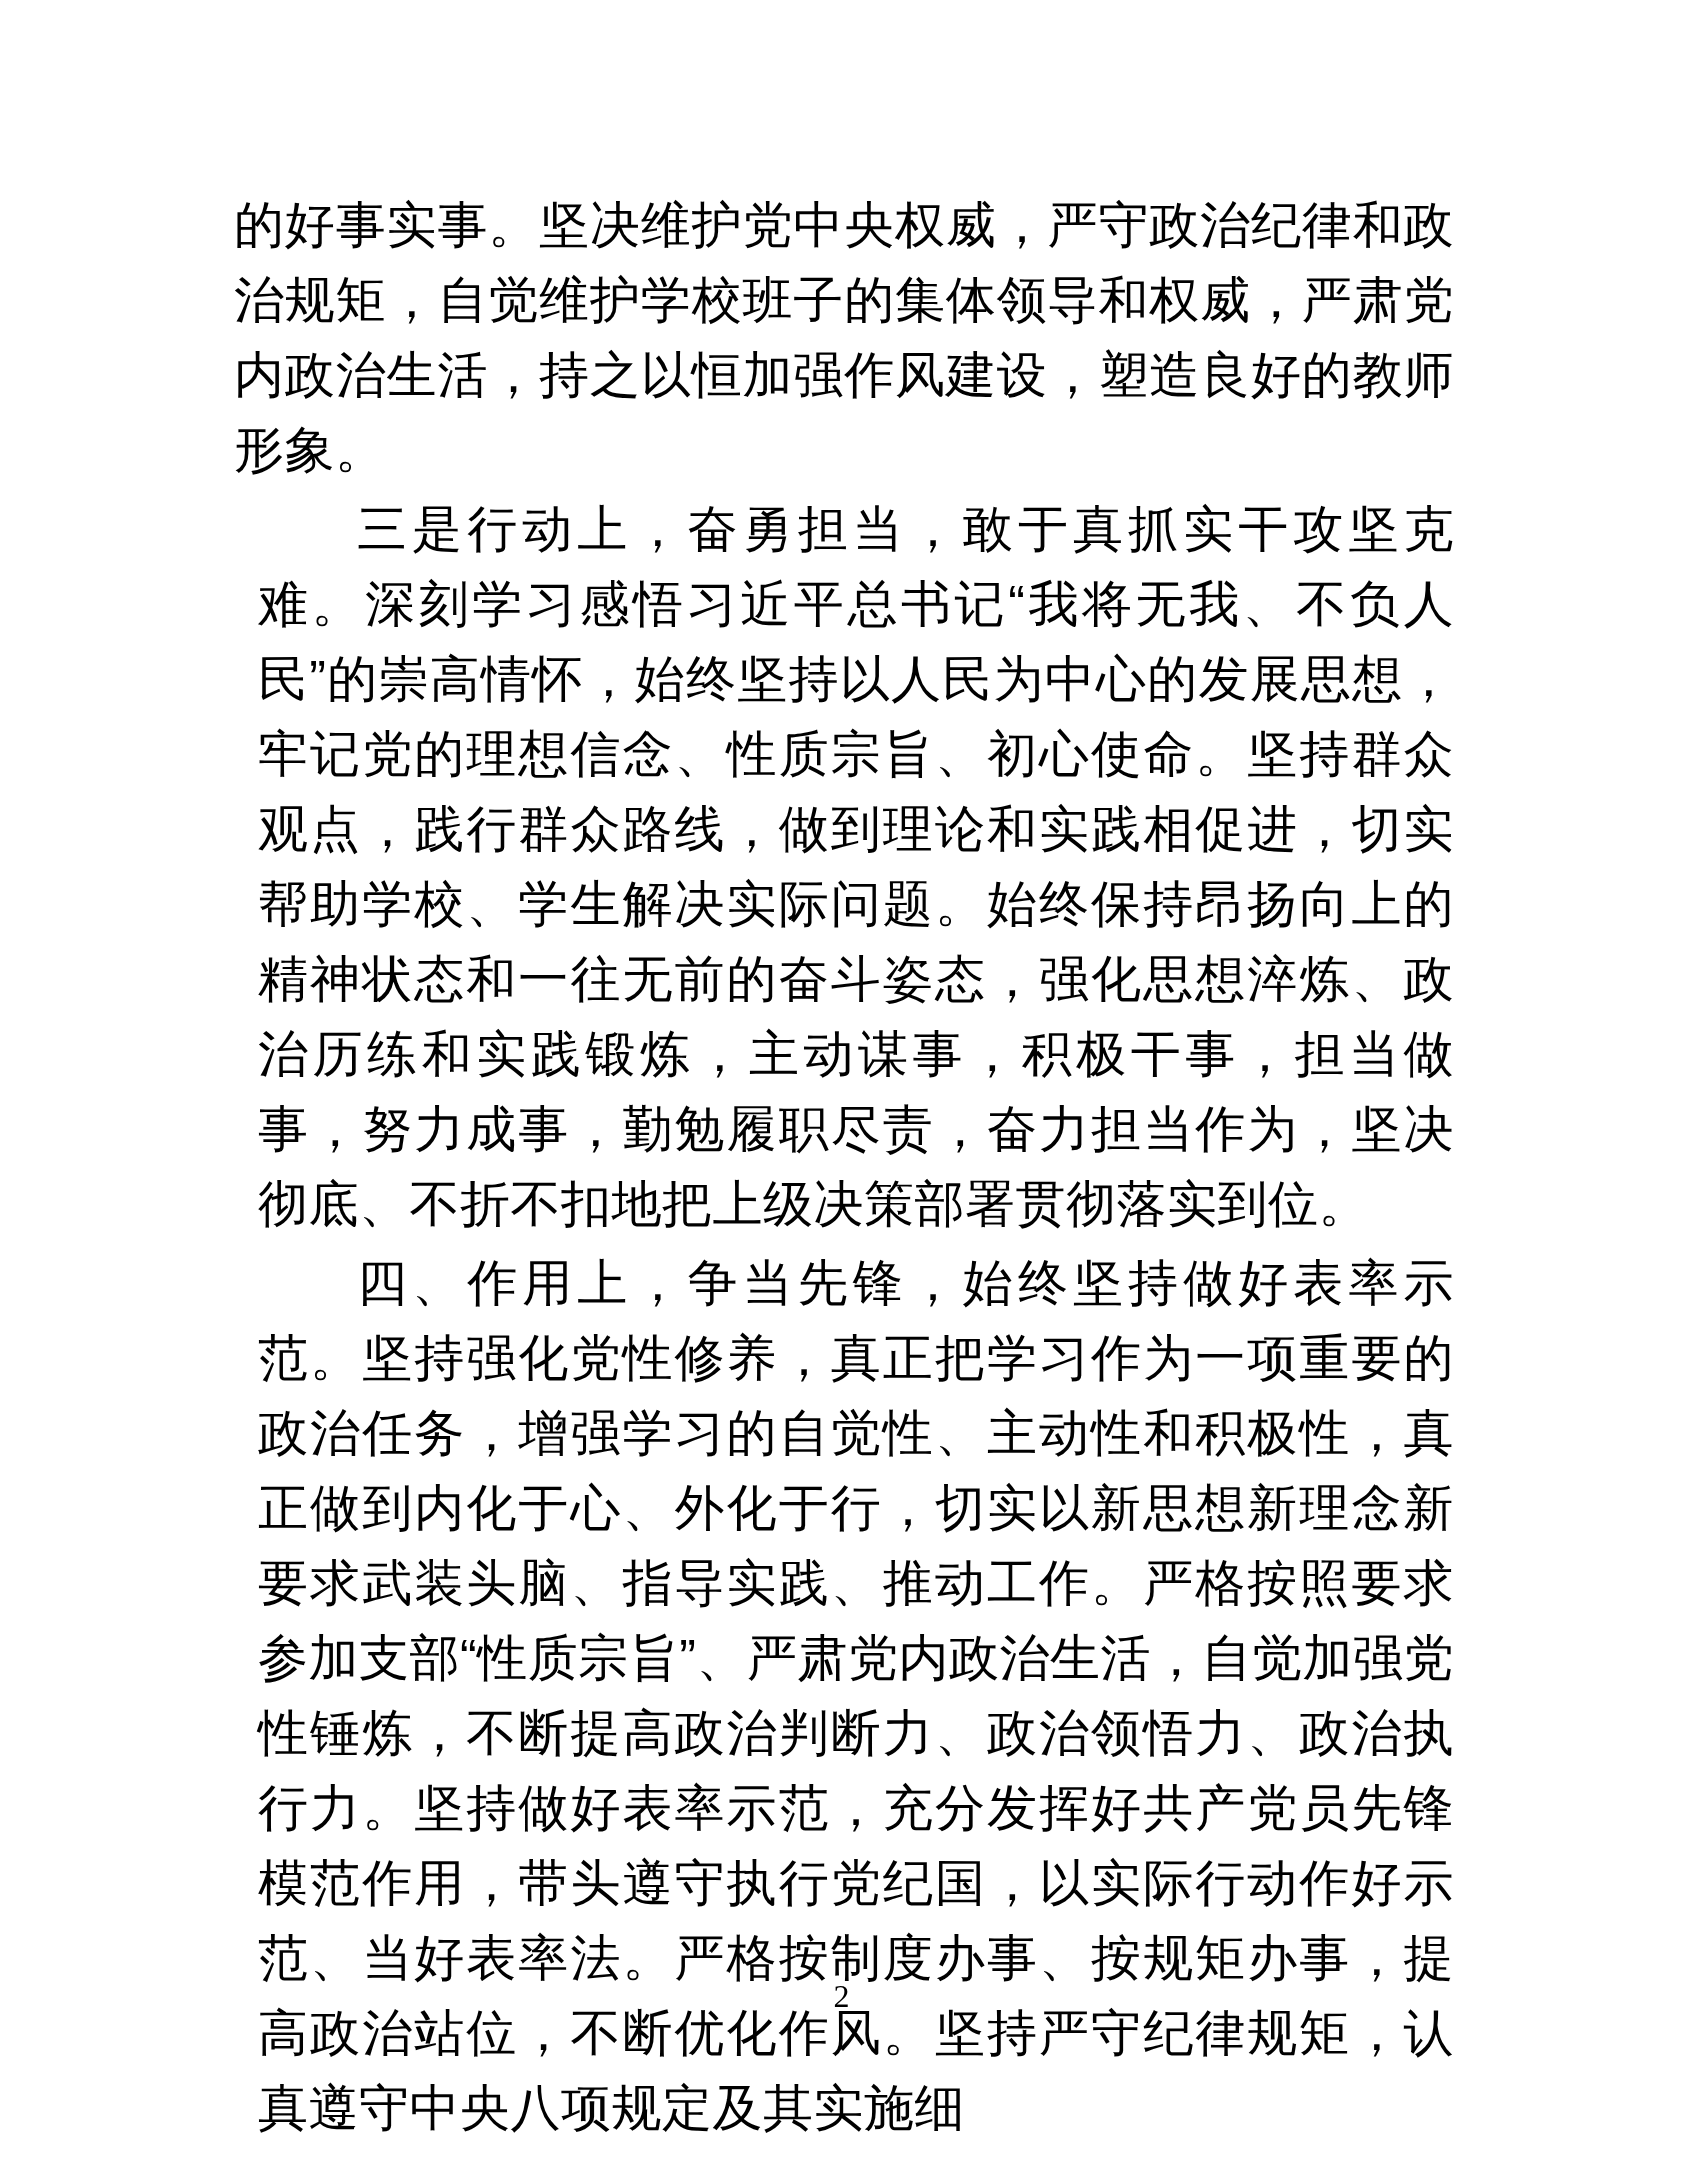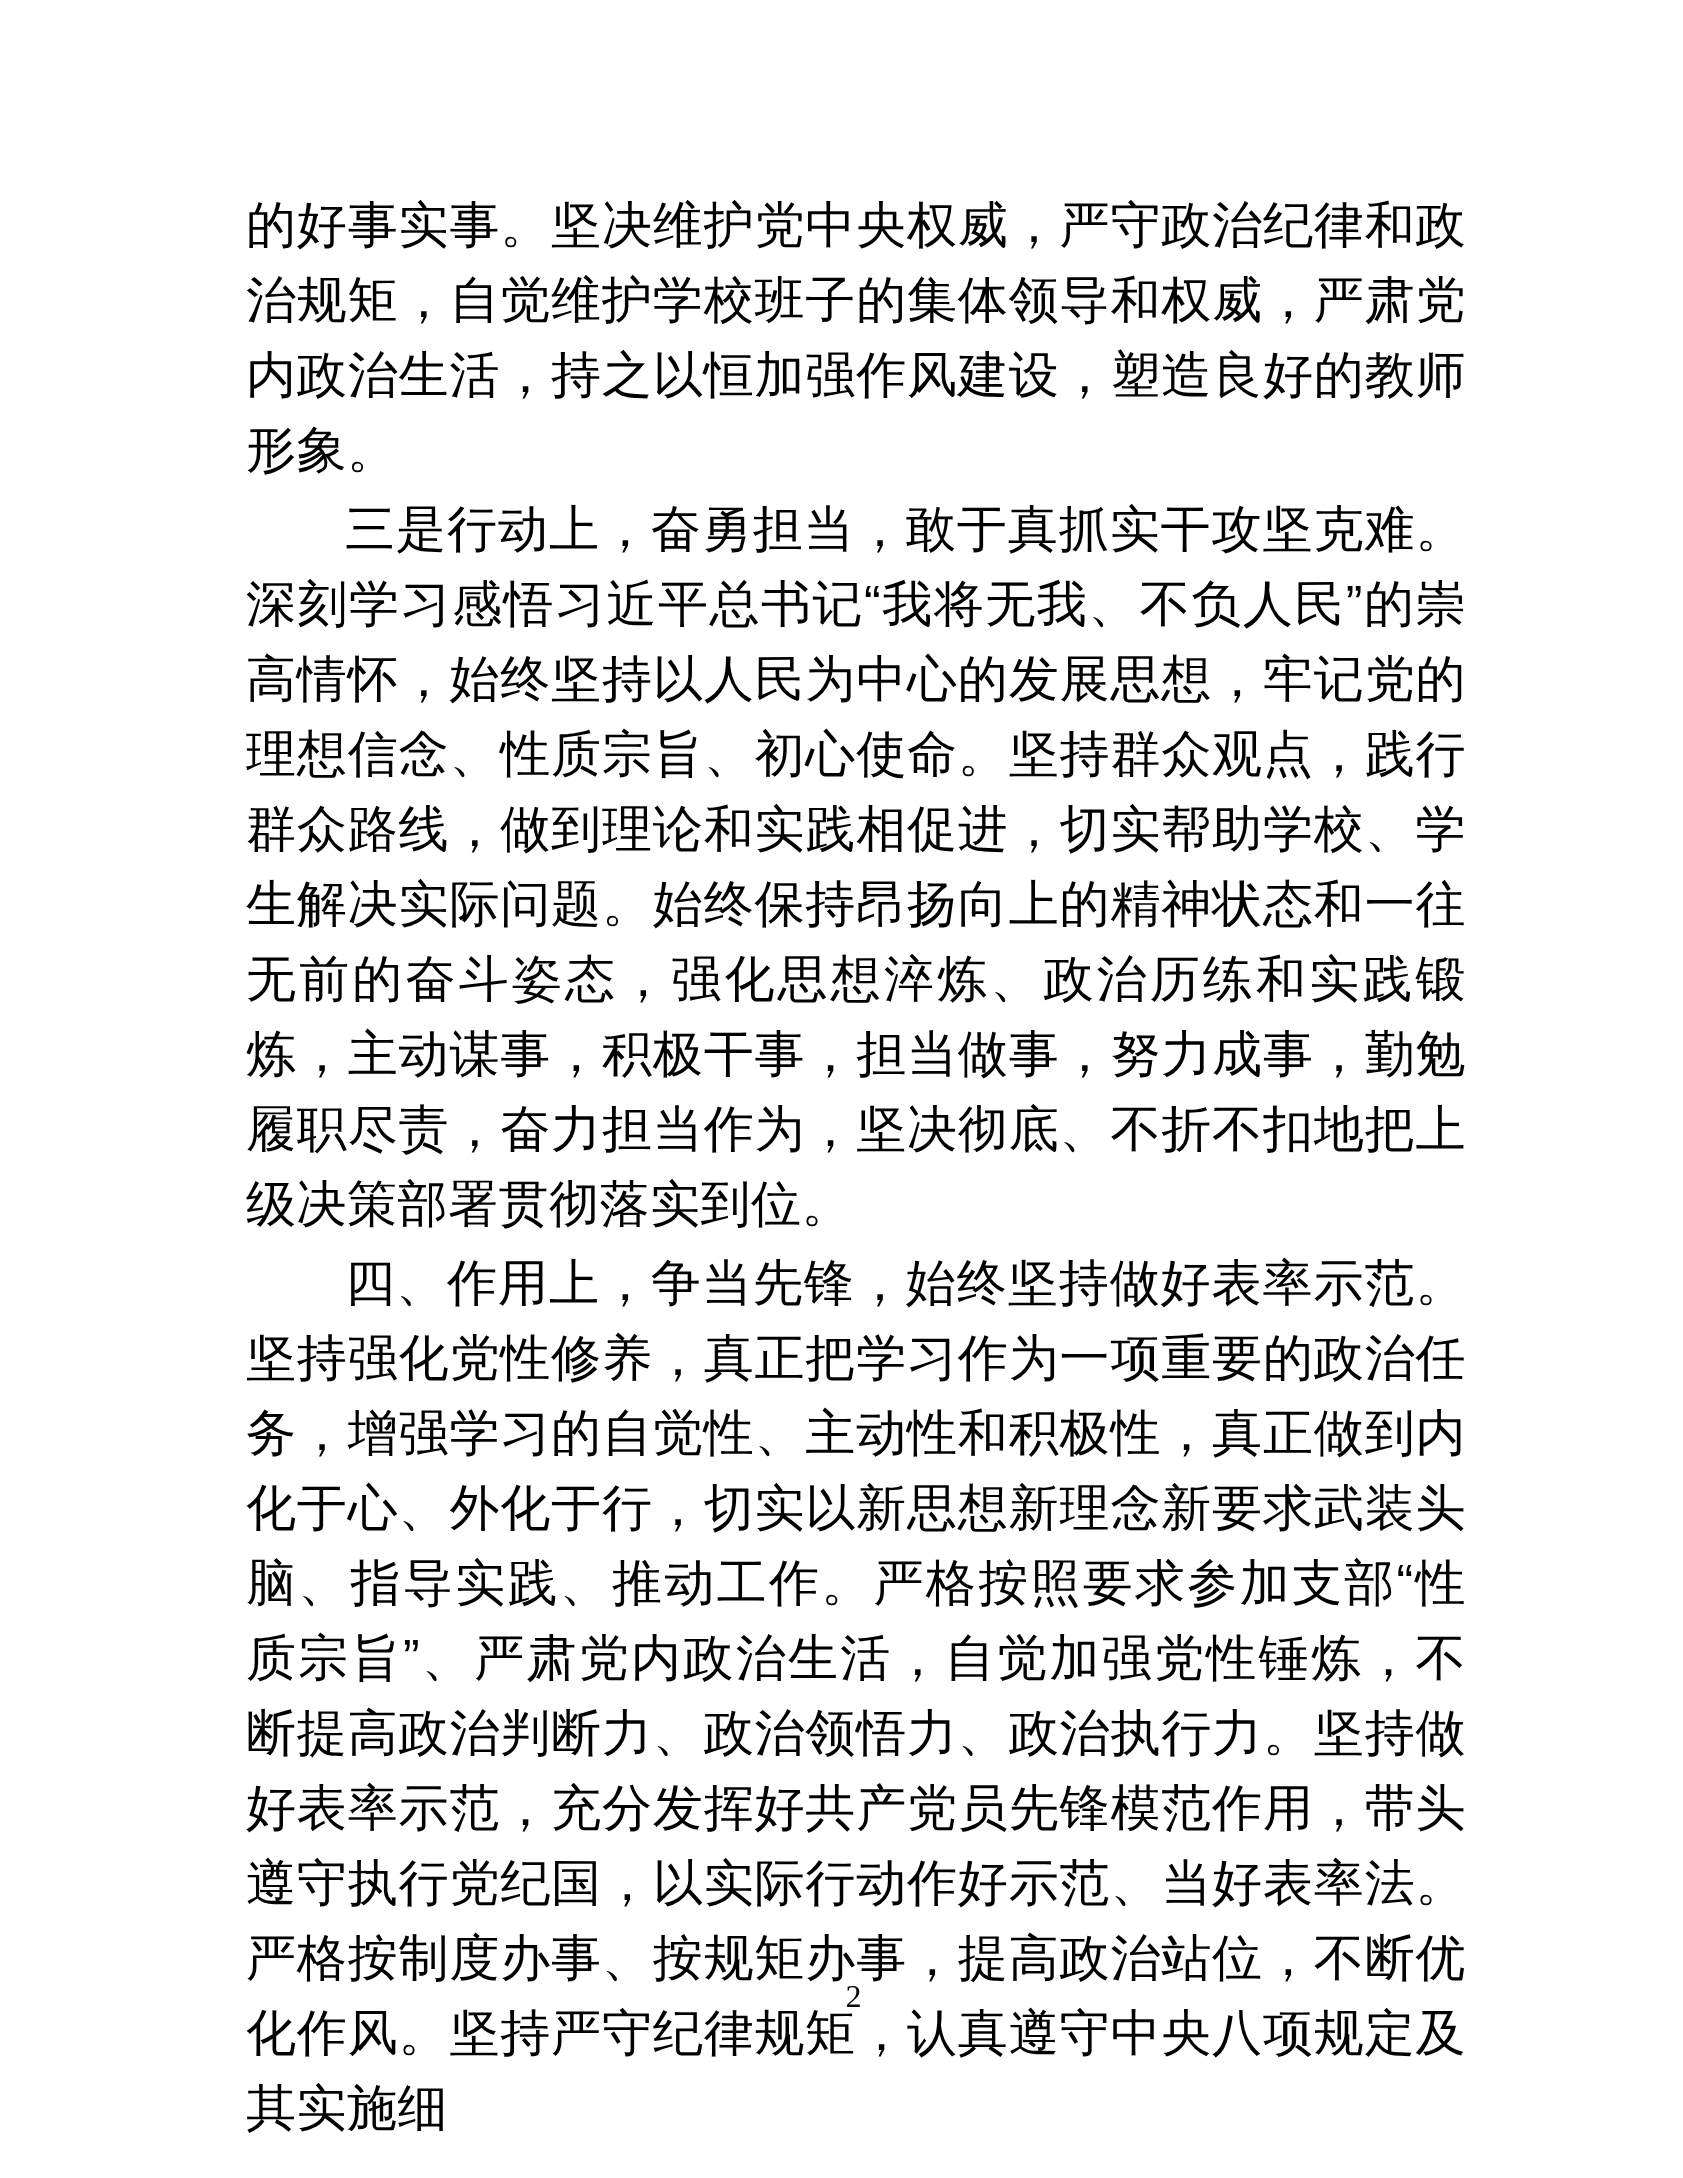--- a/index.html
+++ b/index.html
@@ -11,21 +11,21 @@
     width: 1683px;
     height: 2178px;
     font-family: "Liberation Sans", sans-serif;
     color: #000000;
     position: relative;
     overflow: hidden;
   }
   .page {
     position: absolute;
     top: 0;
-    left: 12px;
+    left: 0;
     width: 1423px;
     height: 2178px;
     background: #ffffff;
   }
   .content {
     position: absolute;
     top: 188px;
     left: 234px;
     width: 1220px;
   }
@@ -35,20 +35,21 @@
     letter-spacing: 0.5px;
     text-align: justify;
     text-justify: inter-ideograph;
     margin: 0 0 4px 0;
     font-family: "Liberation Sans", sans-serif;
     font-weight: 400;
     color: #000000;
   }
   .para.indent {
     text-indent: 99px;
+    margin-left: 24px;
   }
   .page-number {
     position: absolute;
     top: 1976px;
     left: 0;
     width: 1683px;
     text-align: center;
     font-size: 32px;
     line-height: 40px;
     color: #000000;

